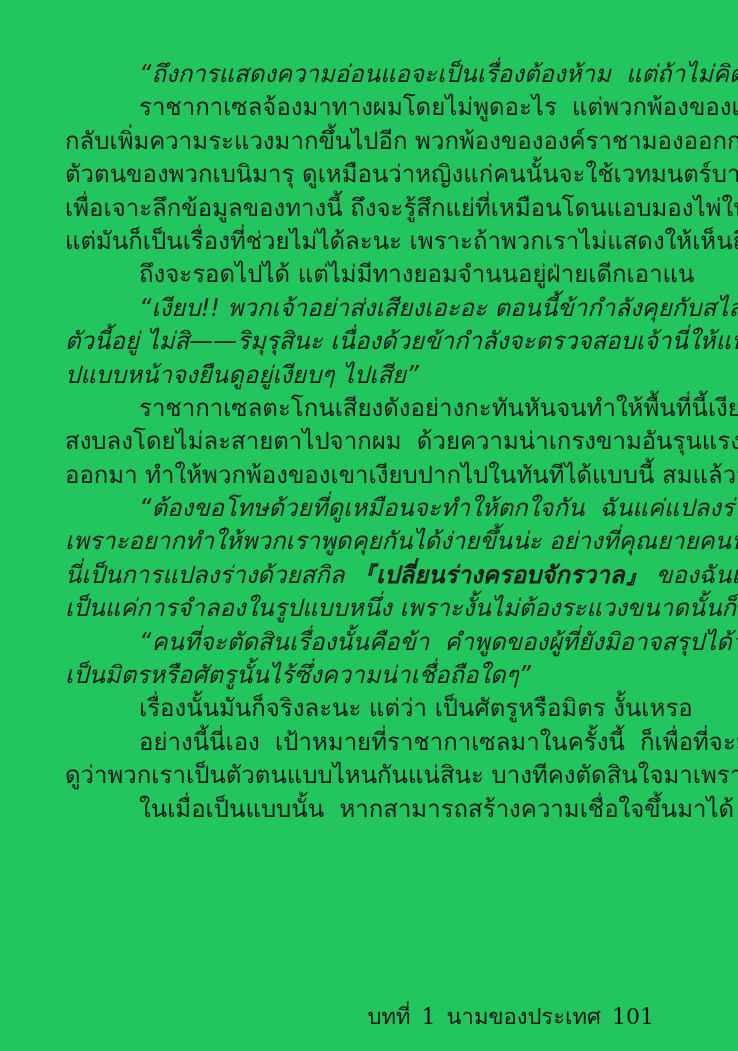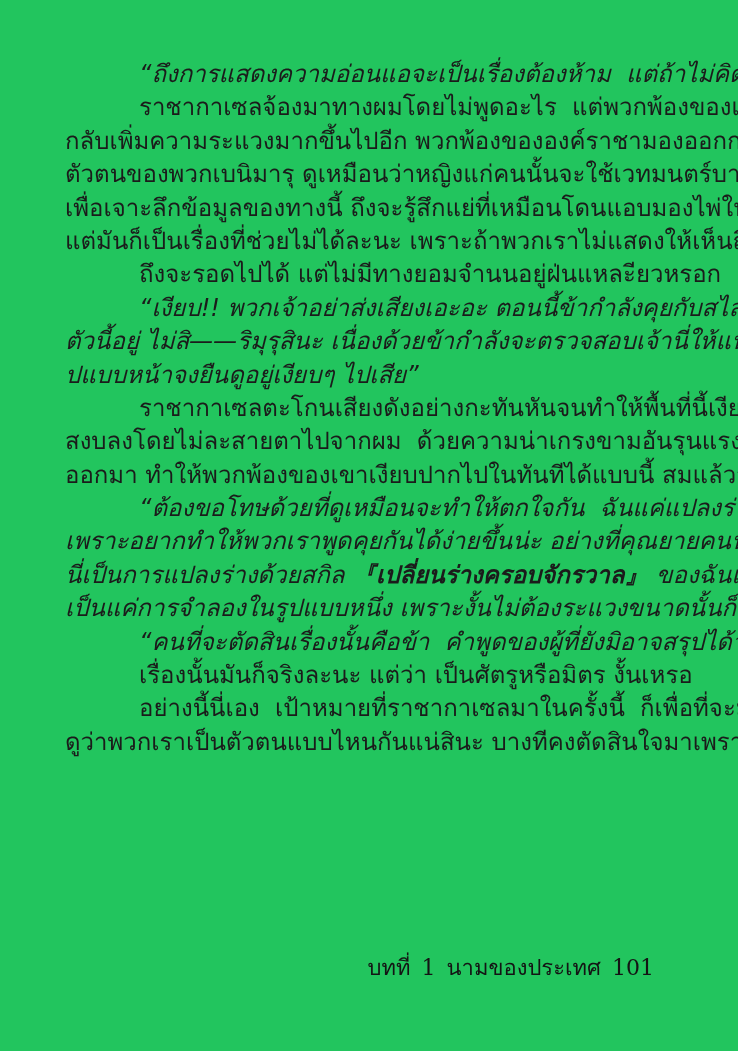--- a/index.html
+++ b/index.html
@@ -28,21 +28,21 @@
     font-size: 24px;
     line-height: 33.4px;
     height: 33.4px;
     white-space: pre;
     letter-spacing: 0px;
   }
   .line.first { text-indent: 74px; }
   .line span.bold { font-weight: 700; margin-top: 28px; }
   .footer {
     position: absolute;
-    top: 953px;
+    top: 1002px;
     right: 84px;
     font-family: "DejaVu Serif", serif;
     font-size: 22px;
     line-height: 30px;
     color: #141414;
     white-space: pre;
     word-spacing: 4px;
   }
 </style>
 </head>
@@ -54,43 +54,47 @@
         <div class="line first"><span>“ถึงการแสดงความอ่อนแอจะเป็นเรื่องต้องห้าม  แต่ถ้าไม่คิด</span></div>
       </div>
       <div class="para">
         <div class="line first"><span>ราชากาเซลจ้องมาทางผมโดยไม่พูดอะไร  แต่พวกพ้องของเขา</span></div>
         <div class="line"><span>กลับเพิ่มความระแวงมากขึ้นไปอีก พวกพ้องขององค์ราชามองออกกระทั่ง</span></div>
         <div class="line"><span>ตัวตนของพวกเบนิมารุ ดูเหมือนว่าหญิงแก่คนนั้นจะใช้เวทมนตร์บางอย่าง</span></div>
         <div class="line"><span>เพื่อเจาะลึกข้อมูลของทางนี้ ถึงจะรู้สึกแย่ที่เหมือนโดนแอบมองไพ่ในมือ</span></div>
         <div class="line"><span>แต่มันก็เป็นเรื่องที่ช่วยไม่ได้ละนะ เพราะถ้าพวกเราไม่แสดงให้เห็นถึงพลัง</span></div>
       </div>
       <div class="para">
-        <div class="line first"><span>ถึงจะรอดไปได้ แต่ไม่มีทางยอมจำนนอยู่ฝ่นแหละียวหรอก</span></div>
+        <div class="line first"><span>ถึงจะรอดไปได้ แต่ไม่มีทางยอมจำนนอยู่ฝ่ายเดีกเอาแน</span></div>
       </div>
       <div class="para italic">
         <div class="line first"><span>“เงียบ!! พวกเจ้าอย่าส่งเสียงเอะอะ ตอนนี้ข้ากำลังคุยกับสไลม์</span></div>
         <div class="line"><span>ตัวนี้อยู่ ไม่สิ——ริมุรุสินะ เนื่องด้วยข้ากำลังจะตรวจสอบเจ้านี่ให้แน่ใจ</span></div>
         <div class="line"><span>ปแบบหน้าจงยืนดูอยู่เงียบๆ ไปเสีย”</span></div>
       </div>
       <div class="para">
         <div class="line first"><span>ราชากาเซลตะโกนเสียงดังอย่างกะทันหันจนทำให้พื้นที่นี้เงียบ</span></div>
         <div class="line"><span>สงบลงโดยไม่ละสายตาไปจากผม  ด้วยความน่าเกรงขามอันรุนแรงที่แผ่</span></div>
         <div class="line"><span>ออกมา ทำให้พวกพ้องของเขาเงียบปากไปในทันทีได้แบบนี้ สมแล้วจริงๆ</span></div>
       </div>
       <div class="para italic">
         <div class="line first"><span>“ต้องขอโทษด้วยที่ดูเหมือนจะทำให้ตกใจกัน  ฉันแค่แปลงร่าง</span></div>
         <div class="line"><span>เพราะอยากทำให้พวกเราพูดคุยกันได้ง่ายขึ้นน่ะ อย่างที่คุณยายคนนั้นพูด</span></div>
         <div class="line"><span>นี่เป็นการแปลงร่างด้วยสกิล </span><span class="bold">『เปลี่ยนร่างครอบจักรวาล』</span><span> ของฉันเอง</span></div>
         <div class="line"><span>เป็นแค่การจำลองในรูปแบบหนึ่ง เพราะงั้นไม่ต้องระแวงขนาดนั้นก็ได้นะ”</span></div>
       </div>
       <div class="para italic">
         <div class="line first"><span>“คนที่จะตัดสินเรื่องนั้นคือข้า  คำพูดของผู้ที่ยังมิอาจสรุปได้ว่า</span></div>
+        <div class="line"><span>เป็นมิตรหรือศัตรูนั้นไร้ซึ่งความน่าเชื่อถือใดๆ”</span></div>
       </div>
       <div class="para">
         <div class="line first"><span>เรื่องนั้นมันก็จริงละนะ แต่ว่า เป็นศัตรูหรือมิตร งั้นเหรอ</span></div>
       </div>
       <div class="para">
         <div class="line first"><span>อย่างนี้นี่เอง  เป้าหมายที่ราชากาเซลมาในครั้งนี้  ก็เพื่อที่จะมา</span></div>
         <div class="line"><span>ดูว่าพวกเราเป็นตัวตนแบบไหนกันแน่สินะ บางทีคงตัดสินใจมาเพราะได้</span></div>
       </div>
+      <div class="para">
+        <div class="line first"><span>ในเมื่อเป็นแบบนั้น  หากสามารถสร้างความเชื่อใจขึ้นมาได้</span></div>
+      </div>
     </div>
   <div class="footer"><span>บทที่ 1 นามของประเทศ</span><span> </span><span>101</span></div>
 </div>
 
 </body></html>

